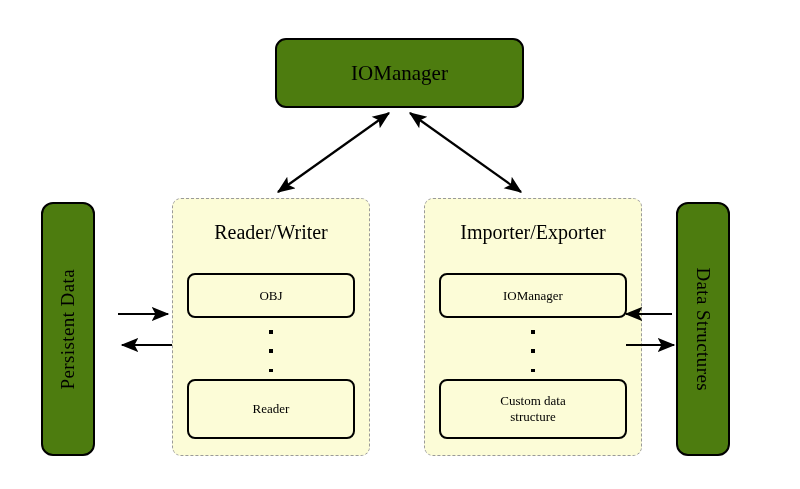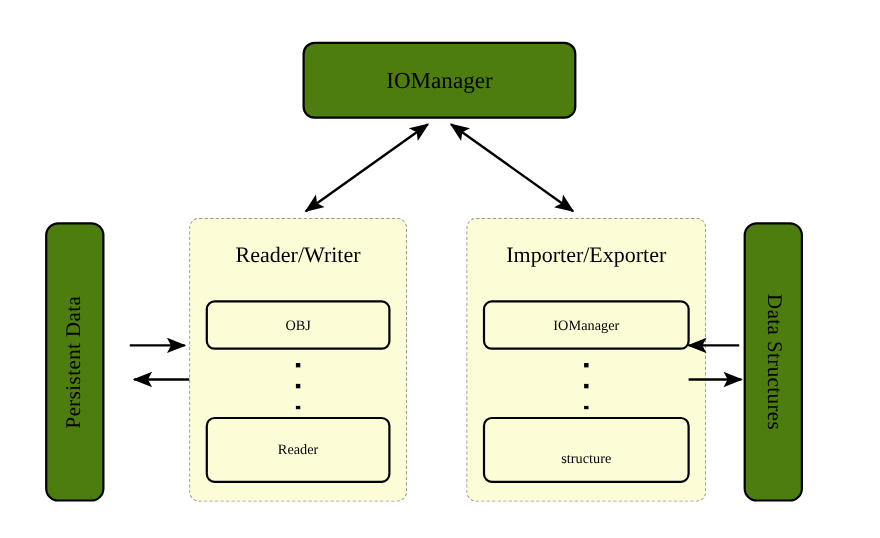--- a/index.html
+++ b/index.html
@@ -179,21 +179,21 @@
     </div>
 
     <div class="vdots">
       <span></span>
       <span></span>
       <span></span>
     </div>
 
     <div class="item second">
       <span>
-        <br>
+        <span>Custom data</span><br>
         <span>structure</span>
       </span>
     </div>
   </div>
 
   <svg class="arrow-layer" viewBox="0 0 800 489">
     <defs>
       <marker id="ah" markerWidth="9" markerHeight="9" refX="7.4" refY="3.2" orient="auto" markerUnits="strokeWidth">
         <path d="M0,0 L8,3.2 L0,6.4 L1.7,3.2 z" fill="#000000"></path>
       </marker>

